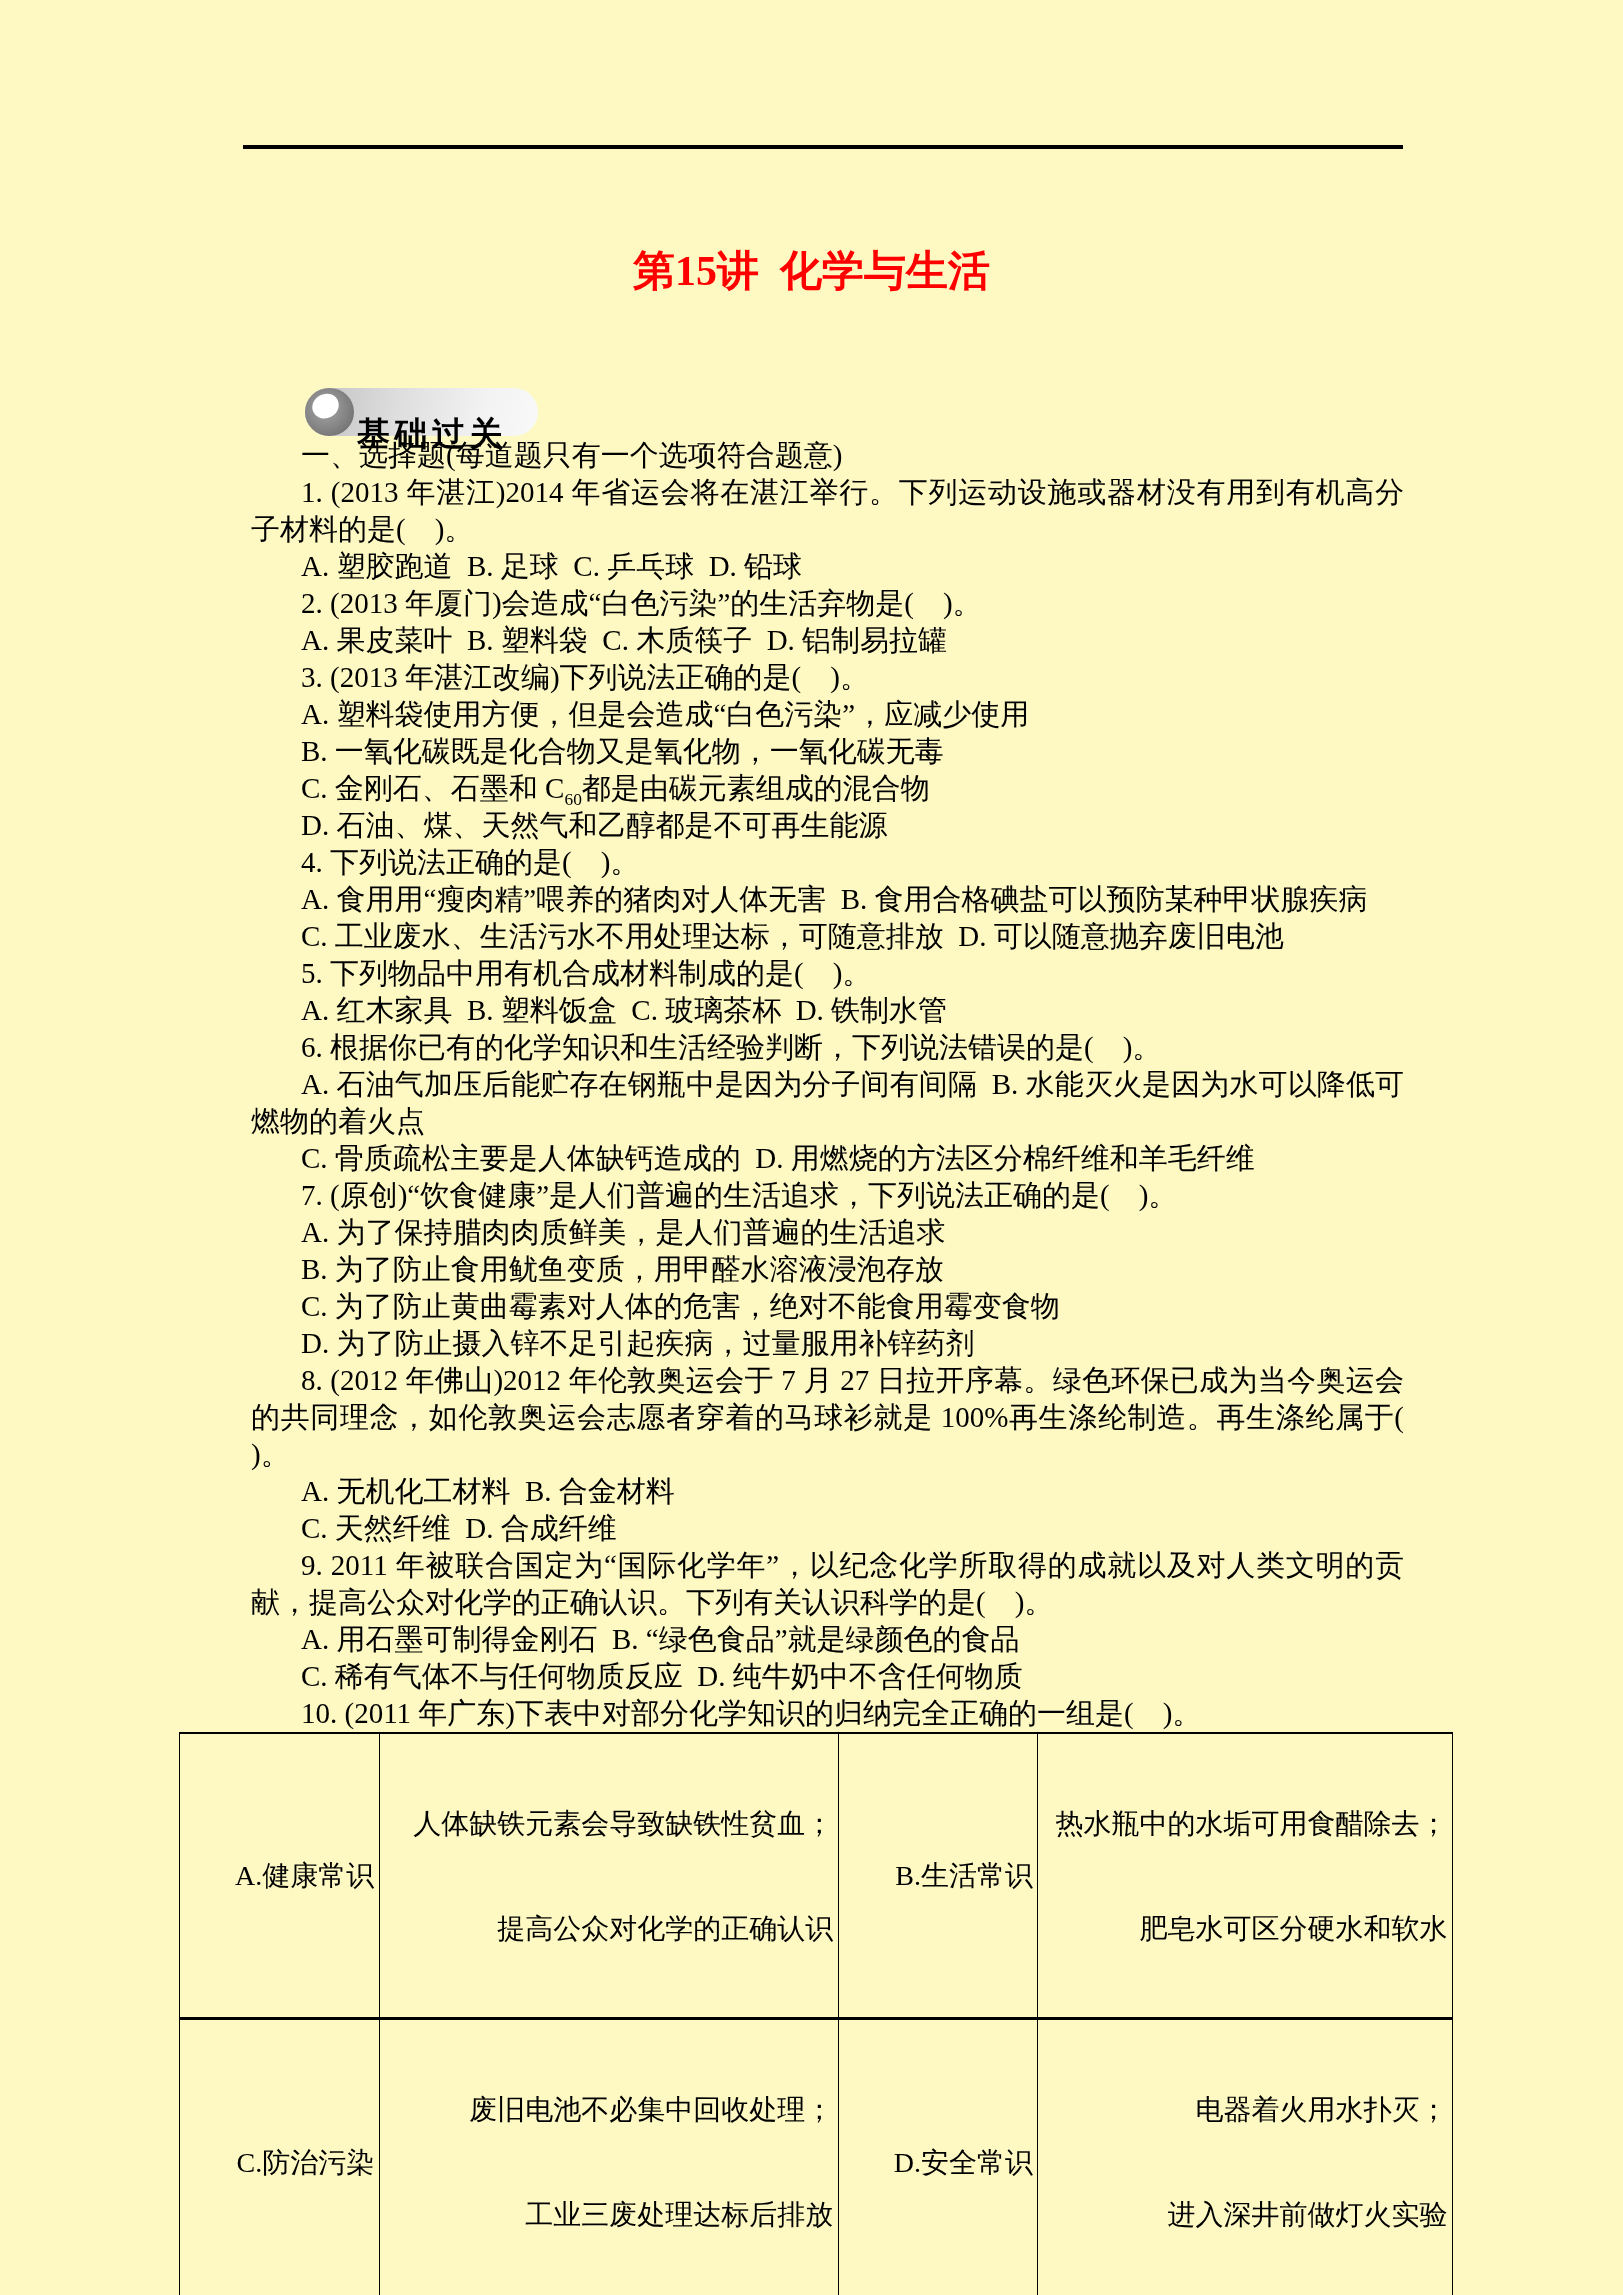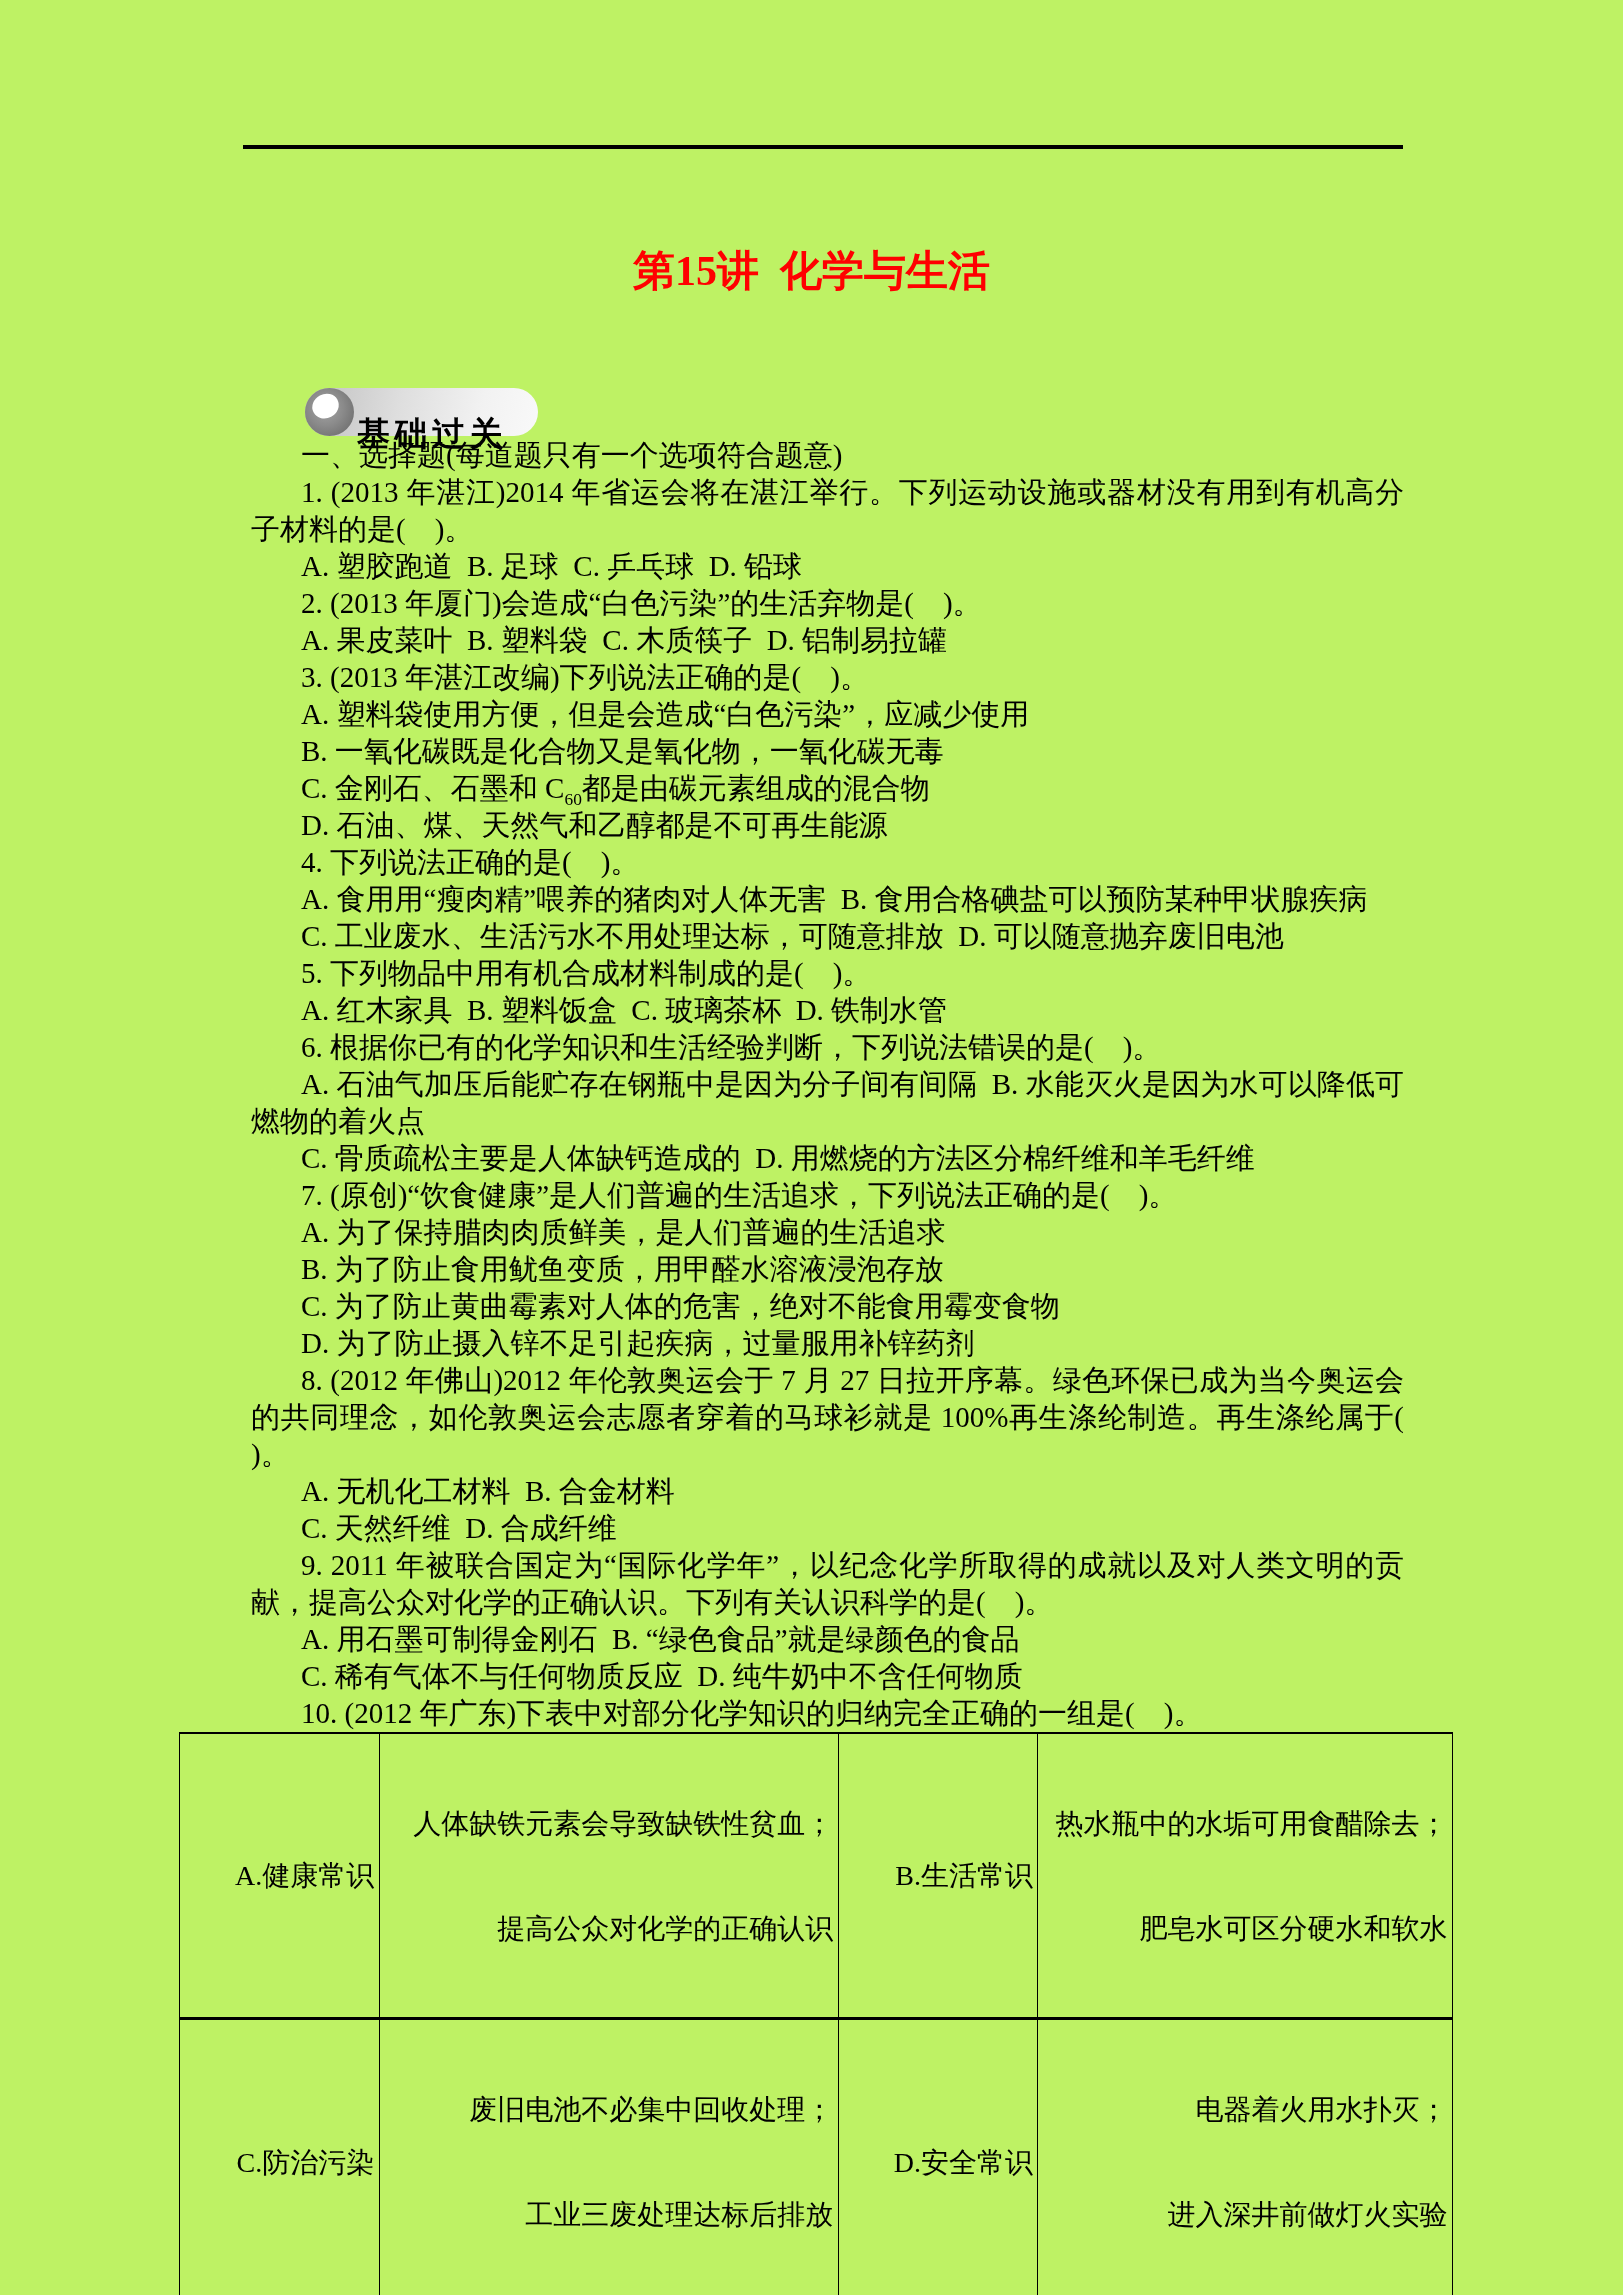--- a/index.html
+++ b/index.html
@@ -1,20 +1,20 @@
 <!DOCTYPE html>
 <html lang="zh" style="font-size:9px"><head>
 <meta charset="utf-8">
 <style>
   html, body { margin: 0; padding: 0; background: #ffffff; }
   .page {
     position: relative;
     width: 1623px;
     height: 2295px;
-    background: #bef264;
+    background: #fef9c3;
     font-family: "Liberation Serif", "DejaVu Serif", serif;
     color: #000000;
     overflow: hidden;
   }
   .top-rule {
     position: absolute;
     left: 243px;
     top: 145px;
     width: 1160px;
     height: 3.9px;
@@ -155,21 +155,21 @@
         <p class="para">A. 为了保持腊肉肉质鲜美，是人们普遍的生活追求</p>
         <p class="para">B. 为了防止食用鱿鱼变质，用甲醛水溶液浸泡存放</p>
         <p class="para">C. 为了防止黄曲霉素对人体的危害，绝对不能食用霉变食物</p>
         <p class="para">D. 为了防止摄入锌不足引起疾病，过量服用补锌药剂</p>
         <p class="para">8. (2012 年佛山)2012 年伦敦奥运会于 7 月 27 日拉开序幕。绿色环保已成为当今奥运会的共同理念，如伦敦奥运会志愿者穿着的马球衫就是 100%再生涤纶制造。再生涤纶属于(    )。</p>
         <p class="para">A. 无机化工材料  B. 合金材料</p>
         <p class="para">C. 天然纤维  D. 合成纤维</p>
         <p class="para">9. 2011 年被联合国定为“国际化学年”，以纪念化学所取得的成就以及对人类文明的贡献，提高公众对化学的正确认识。下列有关认识科学的是(    )。</p>
         <p class="para">A. 用石墨可制得金刚石  B. “绿色食品”就是绿颜色的食品</p>
         <p class="para">C. 稀有气体不与任何物质反应  D. 纯牛奶中不含任何物质</p>
-        <p class="para">10. (2012 年广东)下表中对部分化学知识的归纳完全正确的一组是(    )。</p>
+        <p class="para">10. (2011 年广东)下表中对部分化学知识的归纳完全正确的一组是(    )。</p>
       </div>
 
     <table class="qtable">
       <tbody>
           <tr>
         <td class="col-label">A.健康常识</td>
         <td class="col-wide">
           <div class="cell-line">人体缺铁元素会导致缺铁性贫血；</div>
           <div class="cell-line">提高公众对化学的正确认识</div>
         </td>

